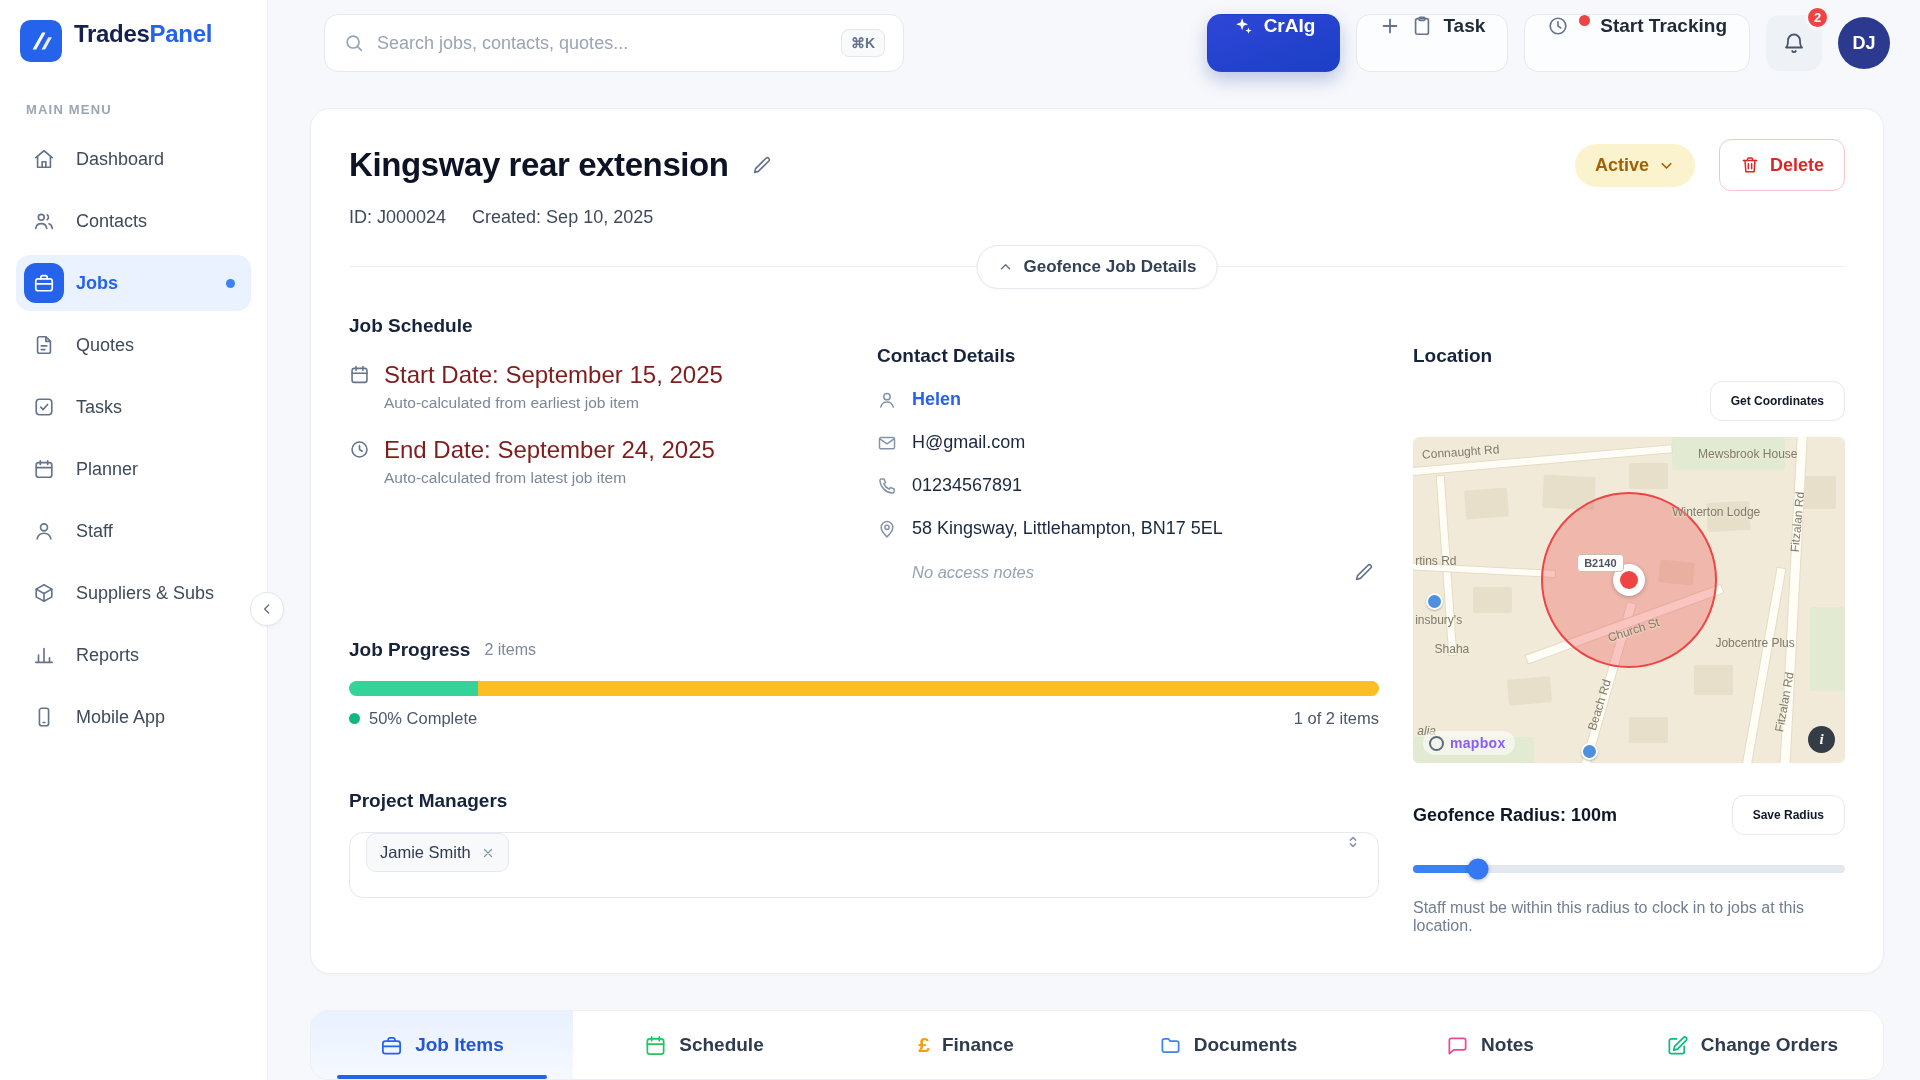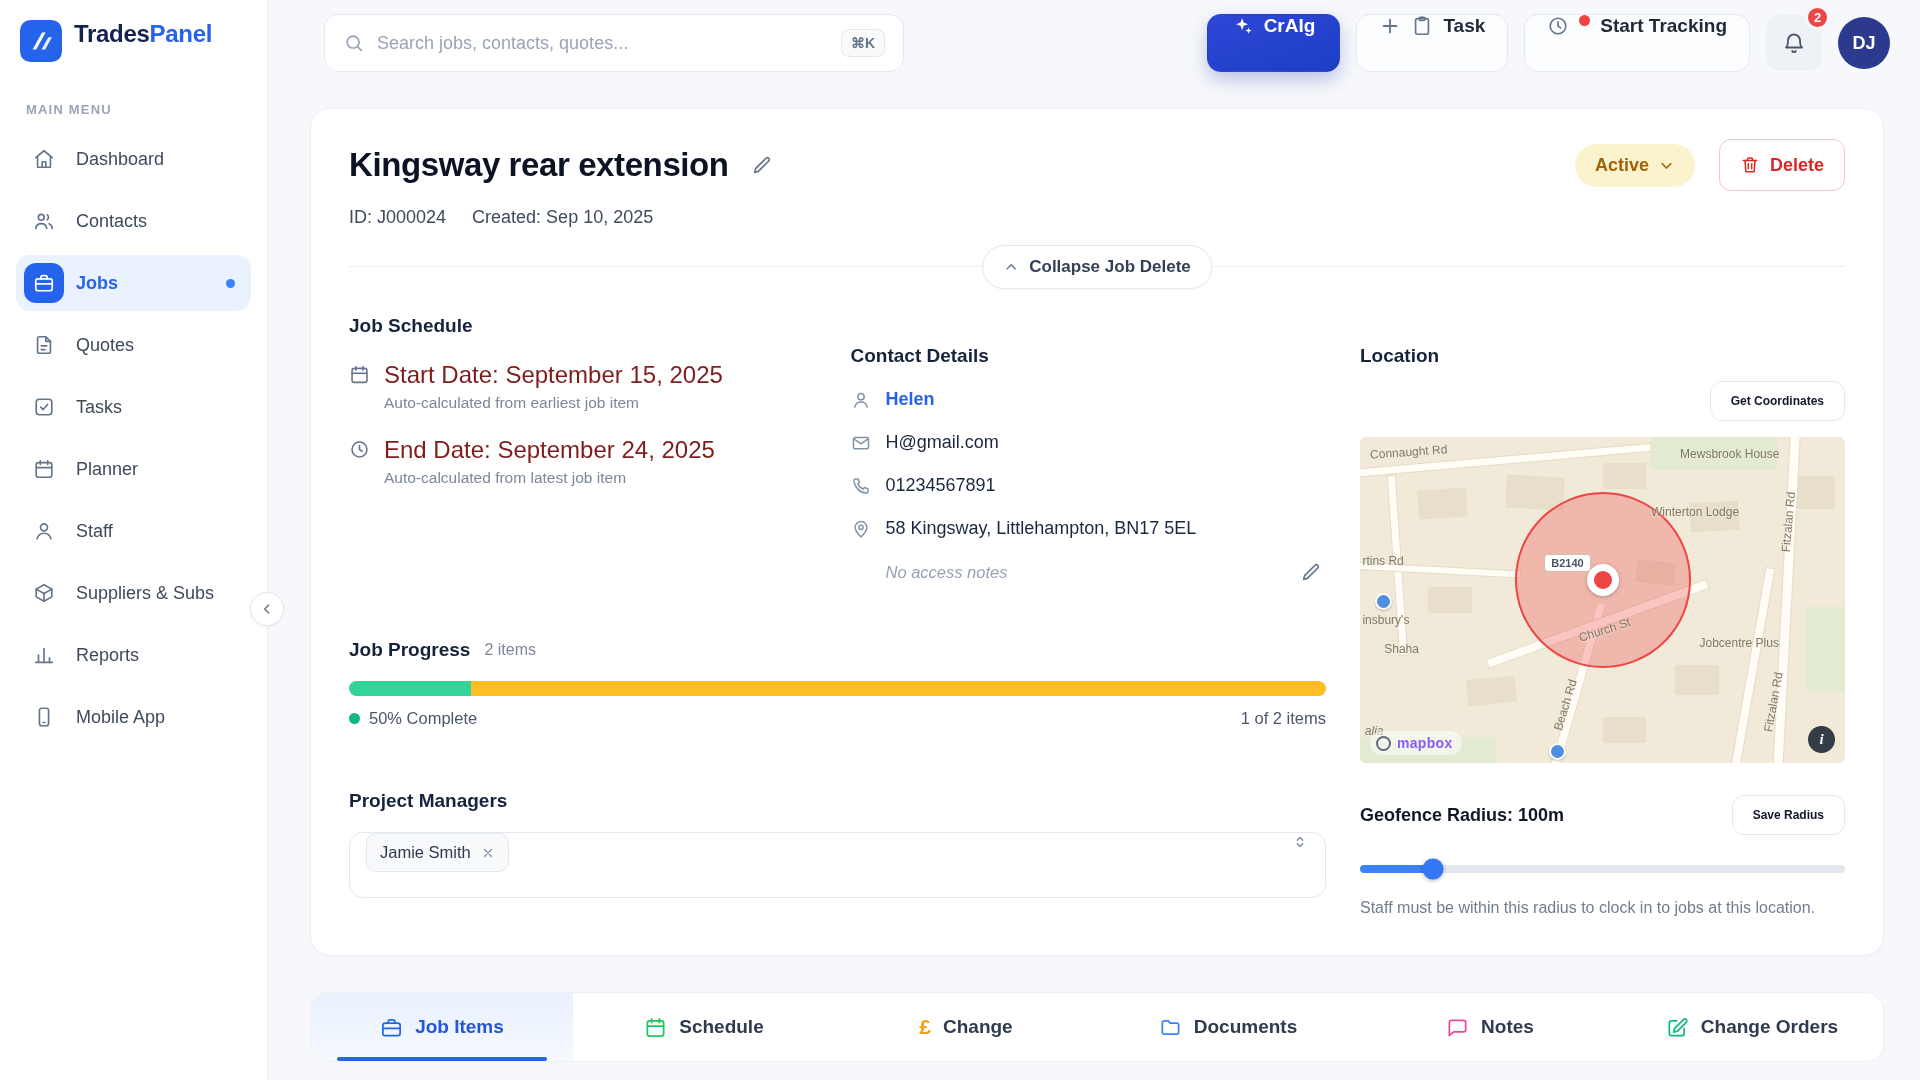--- a/index.html
+++ b/index.html
@@ -56,21 +56,21 @@
   .status-badge svg{width:17px;height:17px}
   .btn-delete{height:52px;padding:0 20px;border-radius:12px;border:1px solid #f6c6c6;background:#fff;color:#dc2626;font-size:18px;font-weight:600;display:flex;align-items:center;gap:10px;cursor:pointer;font-family:inherit}
   .btn-delete svg{width:20px;height:20px}
   .job-meta{display:flex;gap:26px;margin-top:16px;font-size:18px;color:#3f4a5a}
   .collapse-row{position:relative;border-top:1px solid #edeff3;margin:38px 0 48px}
   .btn-collapse{position:absolute;left:50%;top:0;transform:translate(-50%,-50%);display:flex;align-items:center;gap:10px;background:#fff;border:1px solid #e5e8ee;border-radius:999px;padding:11px 20px;font-size:17px;font-weight:600;color:#334155;cursor:pointer;box-shadow:0 1px 3px rgba(0,0,0,.04);font-family:inherit;white-space:nowrap}
   .btn-collapse svg{width:16px;height:16px;color:#64748b}
 
   .details{display:flex;gap:34px}
   .d-left{flex:1;min-width:0}
-  .d-right{width:485px;flex-shrink:0;padding-top:30px}
+  .d-right{width:432px;flex-shrink:0;padding-top:30px}
   .cols{display:flex;gap:26px}
   .col{flex:1;min-width:0}
   .col-contact{padding-top:30px}
   .sec-h{font-size:19px;font-weight:700;color:#16233c}
   .sch-row{display:flex;gap:14px;margin-top:24px}
   .sch-row>svg{width:21px;height:21px;color:#64748b;margin-top:3px;flex-shrink:0}
   .sch-main{font-size:24px;font-weight:400;color:#7f1d1d}
   .sch-note{font-size:15.5px;color:#7c8799;margin-top:5px}
   .c-row{display:flex;align-items:center;gap:15px;margin-top:22px;font-size:18px;color:#1b2840}
   .c-row>svg{width:20px;height:20px;color:#8494a8;flex-shrink:0}
@@ -339,21 +339,21 @@
         <div class="job-meta">
           <span>ID: J000024</span>
           <span>Created: Sep 10, 2025</span>
         </div>
 
         <div class="collapse-row">
           <button class="btn-collapse">
             <svg viewBox="0 0 24 24" fill="none" stroke="currentColor" stroke-width="2.2" stroke-linecap="round" stroke-linejoin="round">
                 <path d="m6 14.5 6-6 6 6"></path>
               </svg>
-            <span>Collapse Job Delete</span>
+            <span>Geofence Job Details</span>
           </button>
         </div>
 
         <div class="details">
           <div class="d-left">
             <div class="cols">
 
               <div class="col">
                 <h3 class="sec-h">Job Schedule</h3>
                 <div class="sch-row">
@@ -544,21 +544,21 @@
         </div>
         <div class="tab">
           <svg class="ic-green" viewBox="0 0 24 24" fill="none" stroke="currentColor" stroke-width="1.8" stroke-linecap="round" stroke-linejoin="round">
               <rect x="3.5" y="5" width="17" height="16" rx="2.5"></rect>
               <path d="M8 3v4M16 3v4M3.5 10.5h17"></path>
             </svg>
           <span>Schedule</span>
         </div>
         <div class="tab">
           <span class="pound ic-amber">£</span>
-          <span>Change</span>
+          <span>Finance</span>
         </div>
         <div class="tab">
           <svg class="ic-docblue" viewBox="0 0 24 24" fill="none" stroke="currentColor" stroke-width="1.8" stroke-linecap="round" stroke-linejoin="round">
               <path d="M3.5 7a2 2 0 0 1 2-2h4.2l2 2.5h6.8a2 2 0 0 1 2 2V17a2 2 0 0 1-2 2h-13a2 2 0 0 1-2-2z"></path>
             </svg>
           <span>Documents</span>
         </div>
         <div class="tab">
           <svg class="ic-pink" viewBox="0 0 24 24" fill="none" stroke="currentColor" stroke-width="1.8" stroke-linecap="round" stroke-linejoin="round">
               <path d="M20.5 14.5a2 2 0 0 1-2 2H8l-4.5 4v-14a2 2 0 0 1 2-2h13a2 2 0 0 1 2 2z"></path>

